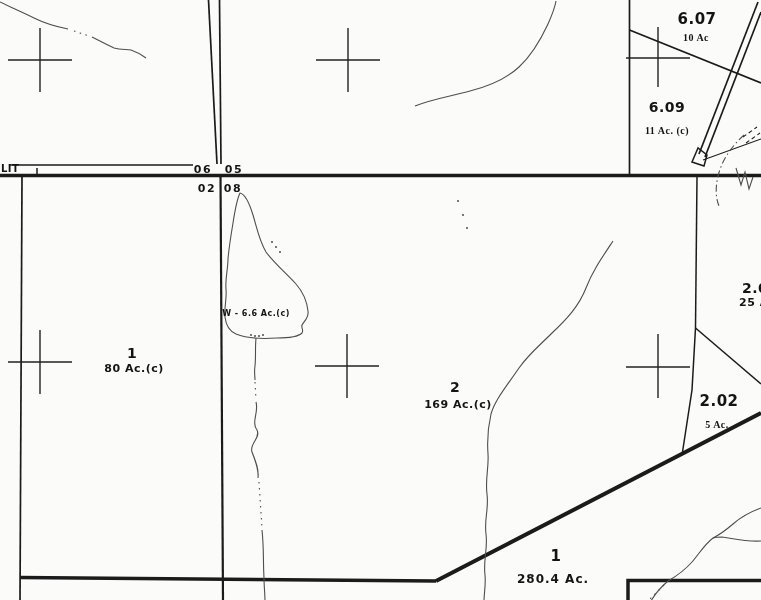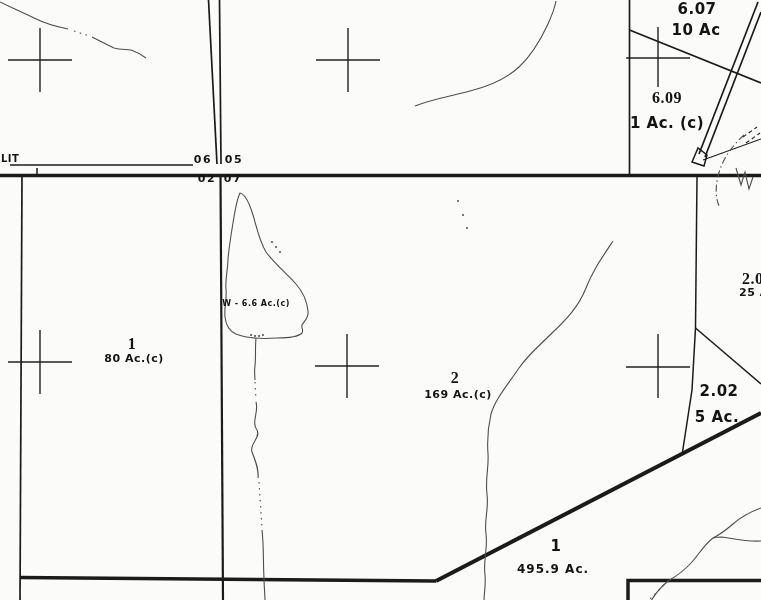--- a/index.html
+++ b/index.html
@@ -19,31 +19,31 @@
   .w2{stroke-width:2.2;}
   .thick{stroke-width:3.5;}
   .thick4{stroke-width:4;}
   .cross{stroke:#222;stroke-width:1.4;}
   .dot{fill:var(--stream,#4e4e4e);stroke:none;}
   .dsh{stroke-dasharray:1.5 4.5;}
   .dashline{stroke-dasharray:4 3;}
   .dashdot{stroke-dasharray:7 3 1.5 3;}
   .lbl{
     position:absolute;white-space:nowrap;font-weight:700;
-    letter-spacing:.5px;line-height:1;
+    letter-spacing:.5px;line-height:1;margin-top:10px;
   }
   .ctr{transform:translateX(-50%);}
   .fs8{font-size:8px;}
   .fs10{font-size:10px;}
-  .fs105{font-size:15px;}
+  .fs105{font-size:10px;font-family:Liberation Serif, serif;}
   .fs11{font-size:11px;}
   .fs12{font-size:12px;letter-spacing:1px;}
   .fs13{font-size:11px;letter-spacing:1.5px;}
   .fs15{font-size:15px;}
-  .fs16{font-size:16px;font-family:Liberation Serif, serif;}
+  .fs16{font-size:14px;}
 </style>
 </head>
 <body>
 
 <div id="stage" style="--bg: #fbfbf9; --line: #1b1b1b; --stream: #4e4e4e; --txt: #141414;">
 
   <svg width="761" height="600" viewBox="0 0 761 600">
 
     <path class="ln thick" d="M0,175.5 L761,175.5"></path>
     <path class="ln w16" d="M10,165 L193,165"></path>
@@ -132,37 +132,37 @@
     <g>
       <line class="cross" x1="626" y1="367" x2="690" y2="367"></line>
         <line class="cross" x1="658" y1="334" x2="658" y2="398"></line>
     </g>
   </svg>
 
   <div class="lbl fs10" style="left:1px;top:154px;text-align:center;">LIT</div>
   <div class="lbl fs13 ctr" style="left:203px;top:154px;">06</div>
   <div class="lbl fs13 ctr" style="left:234px;top:154px;">05</div>
   <div class="lbl fs13 ctr" style="left:207px;top:173px;">02</div>
-  <div class="lbl fs13 ctr" style="left:233px;top:173px;">07</div>
+  <div class="lbl fs13 ctr" style="left:233px;top:173px;">08</div>
 
   <div class="lbl fs15 ctr" style="left:697px;top:2px;">6.07</div>
   <div class="lbl fs105 ctr" style="left:696px;top:23px;">10 Ac</div>
   <div class="lbl fs16 ctr" style="left:667px;top:90px;">6.09</div>
-  <div class="lbl fs105 ctr" style="left:667px;top:116px;">1 Ac. (c)</div>
+  <div class="lbl fs105 ctr" style="left:667px;top:116px;">11 Ac. (c)</div>
 
   <div class="lbl fs16 ctr" style="left:132px;top:336px;">1</div>
   <div class="lbl fs11 ctr" style="left:134px;top:353px;text-align:center;">80 Ac.(c)</div>
 
   <div class="lbl fs8 ctr" style="left:256px;top:300px;text-align:center;">W - 6.6 Ac.(c)</div>
 
   <div class="lbl fs16 ctr" style="left:455px;top:370px;">2</div>
   <div class="lbl fs11 ctr" style="left:458px;top:389px;">169 Ac.(c)</div>
 
   <div class="lbl fs16" style="left:742px;top:271px;">2.0</div>
   <div class="lbl fs11" style="left:739px;top:287px;">25 A</div>
 
   <div class="lbl fs15 ctr" style="left:719px;top:384px;">2.02</div>
   <div class="lbl fs105 ctr" style="left:717px;top:410px;">5 Ac.</div>
 
   <div class="lbl fs15 ctr" style="left:556px;top:539px;">1</div>
-  <div class="lbl fs12 ctr" style="left:553px;top:563px;">495.9 Ac.</div>
+  <div class="lbl fs12 ctr" style="left:553px;top:563px;">280.4 Ac.</div>
 
 </div>
 
 </body></html>

